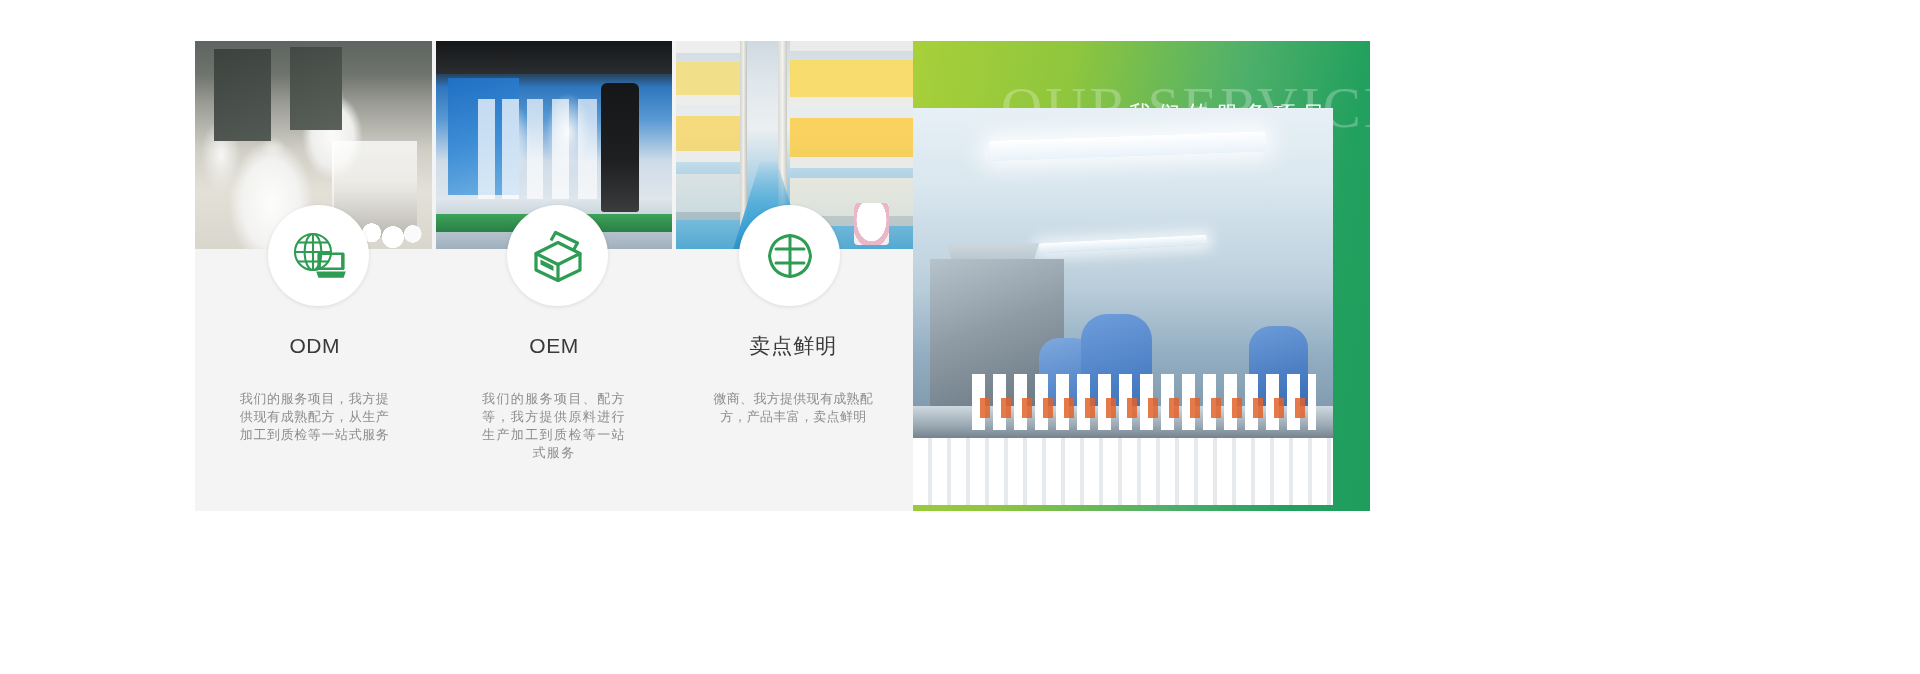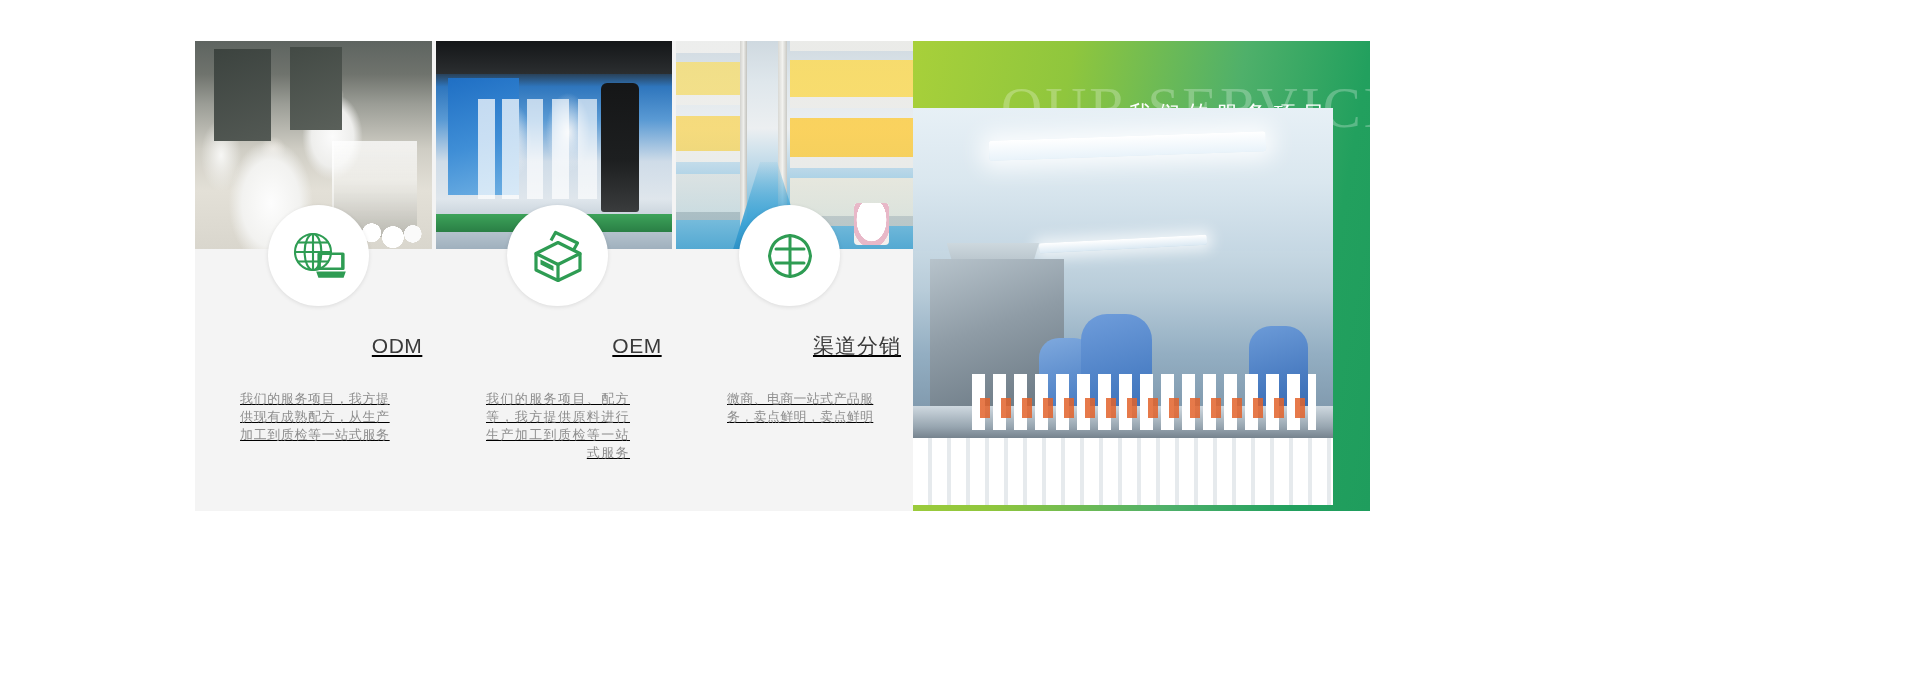--- a/index.html
+++ b/index.html
@@ -152,21 +152,21 @@
     box-shadow:0 1px 4px rgba(0,0,0,.10);
     display:flex; align-items:center; justify-content:center;
   }
   .icon-badge.b1 { left:73px; }
   .icon-badge.b2 { left:312px; }
   .icon-badge.b3 { left:544px; }
   .icon-badge svg { display:block; }
 
   
   .col-row { position:absolute; left:0; top:292px; width:718px; display:flex; }
-  .col { flex:1 1 0; text-align:right; padding:0 12px;text-decoration:underline; }
+  .col { flex:1 1 0; text-align:center; padding:0 12px; }
   .col-title {
     font-size:21px; color:#3a3a3a; letter-spacing:.5px;
     font-weight:400; line-height:1.2;
   }
   .col-title.cn { font-size:21px; letter-spacing:1px; }
   .col-desc {
     margin-top:32px;
     font-size:13px; color:#8d8d8d; line-height:18px;
     letter-spacing:.6px;
     max-width:150px; margin-left:auto; margin-right:auto;
@@ -354,22 +354,22 @@
     <div class="col-row">
       <div class="col">
         <div class="col-title">ODM</div>
         <div class="col-desc">我们的服务项目，我方提供现有成熟配方，从生产加工到质检等一站式服务</div>
       </div>
       <div class="col">
         <div class="col-title">OEM</div>
         <div class="col-desc">我们的服务项目、配方等，我方提供原料进行生产加工到质检等一站式服务</div>
       </div>
       <div class="col">
-        <div class="col-title cn">渠道分销</div>
-        <div class="col-desc">微商、电商一站式产品服务，卖点鲜明，卖点鲜明</div>
+        <div class="col-title cn">卖点鲜明</div>
+        <div class="col-desc">微商、我方提供现有成熟配方，产品丰富，卖点鲜明</div>
       </div>
     </div>
   </div>
 
   <div class="services-right">
     <div class="watermark">OUR SERVICES</div>
     <div class="right-title">我们的服务项目</div>
 
     <div class="right-photo">
       <div class="rp-ceiling"></div>

